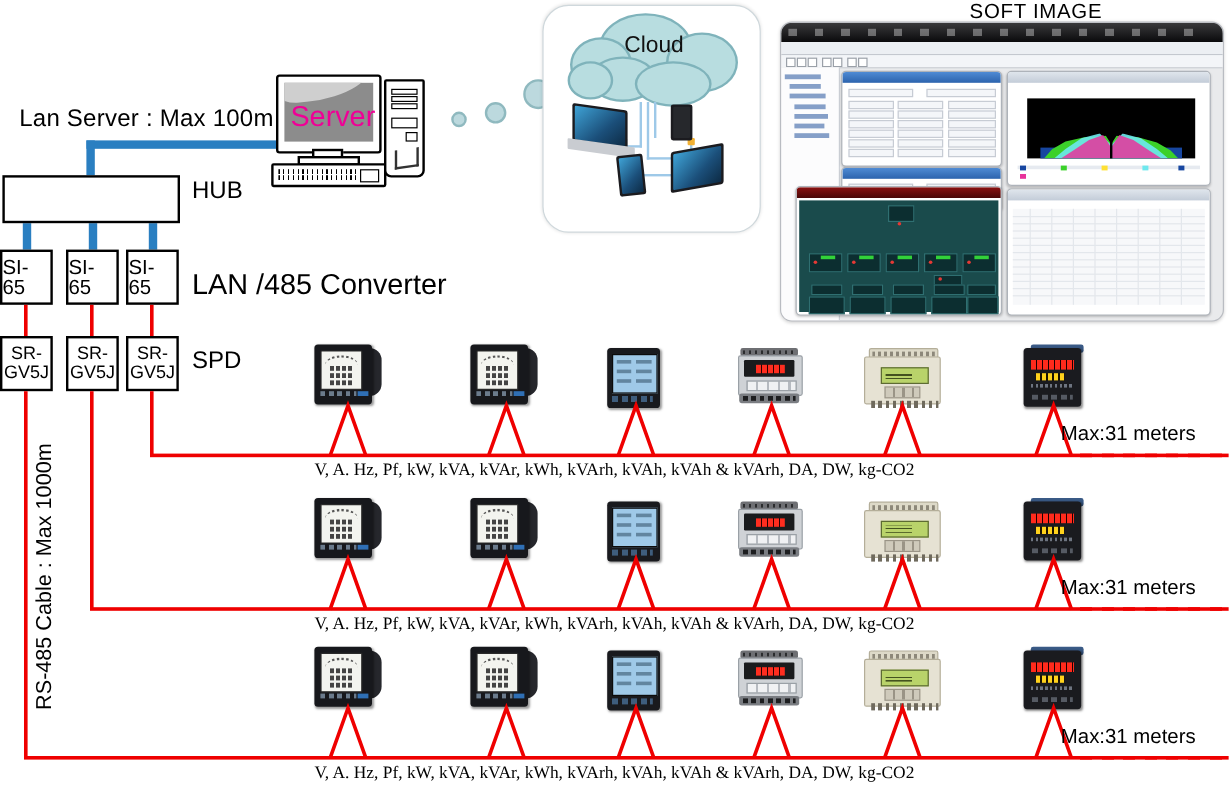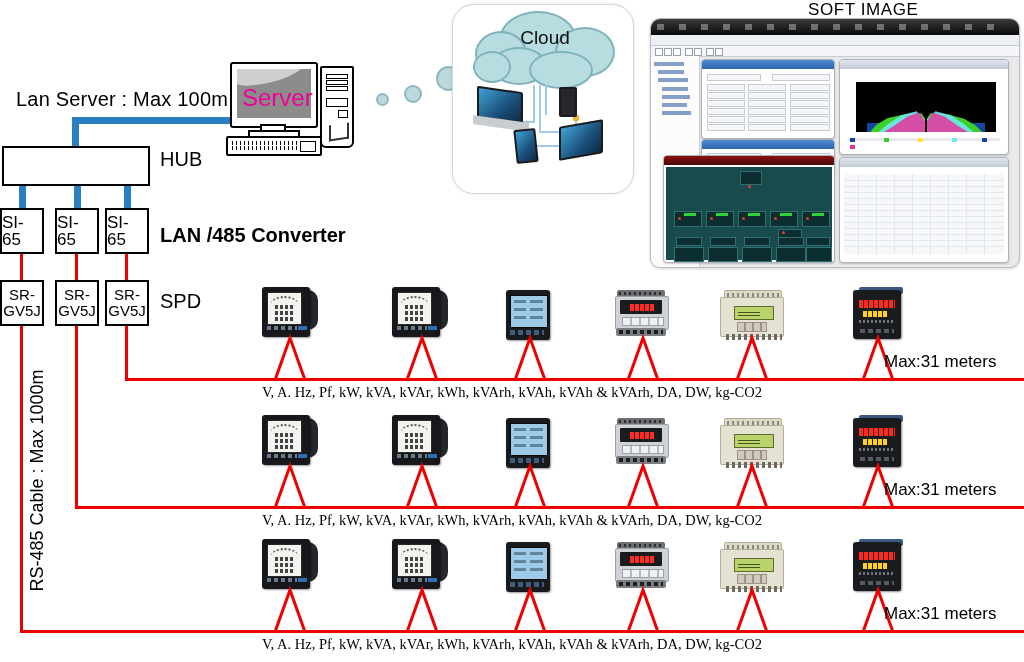--- a/index.html
+++ b/index.html
@@ -7,21 +7,21 @@
     width:1024px;height:662px;background:#fff;position:relative;overflow:hidden;
     font-family:"Liberation Sans",sans-serif;color:#000;
   }
   .stage{position:absolute;left:0;top:0;width:1024px;height:662px;}
   .abs{position:absolute;}
 
   
   .lbl{position:absolute;white-space:nowrap;color:#000;}
   .lan-cable-label{left:16px;top:88px;font-size:20px;letter-spacing:.2px;}
   .hub-label{left:160px;top:148px;font-size:20px;}
-  .conv-label{left:160px;top:224px;font-size:20px;font-weight:bold;}
+  .conv-label{left:160px;top:224px;font-size:24px;}
   .spd-label{left:160px;top:290px;font-size:20px;}
   .soft-image-title{left:808px;top:0px;font-size:17px;letter-spacing:.6px;}
   .rs485-label{
     left:-78px;top:470px;width:230px;text-align:center;font-size:18px;
     transform:rotate(-90deg);transform-origin:50% 50%;
   }
   .meas-label{font-size:14.5px;font-family:"Liberation Serif",serif;white-space:nowrap;}
   .maxmeters{font-size:17px;white-space:nowrap;}
 
   

